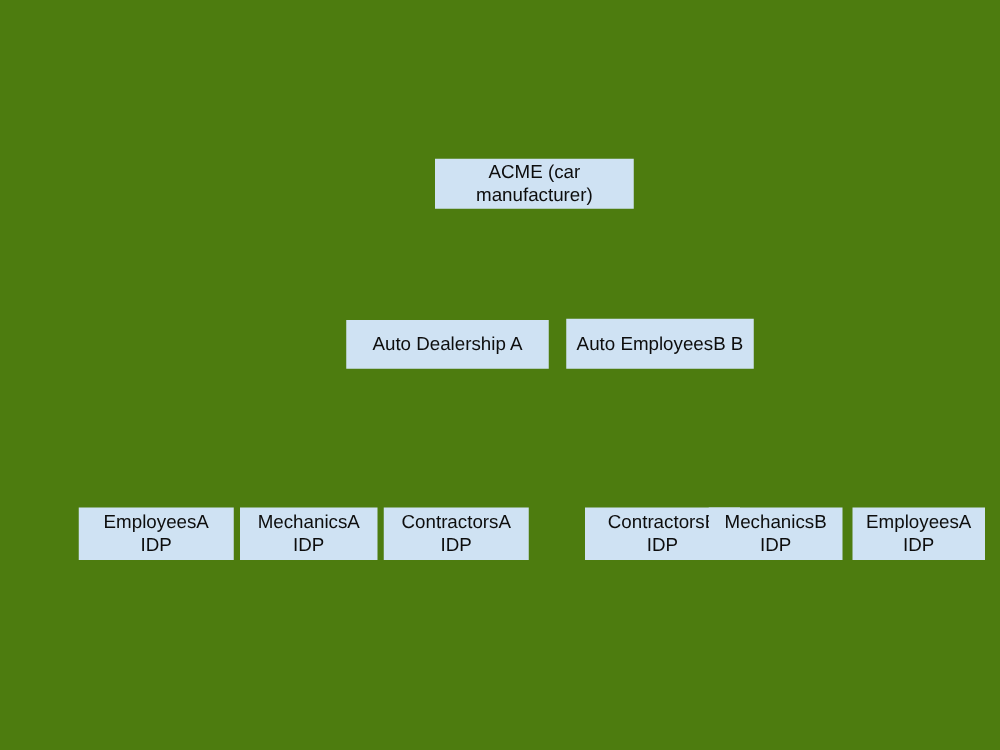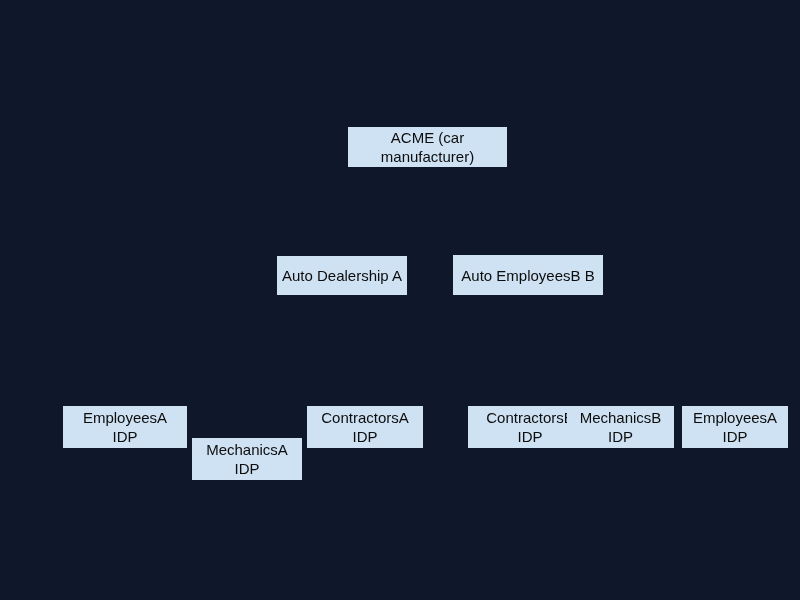--- a/index.html
+++ b/index.html
@@ -4,21 +4,21 @@
 <style>
   html, body {
     margin: 0;
     padding: 0;
     background: #000000;
   }
   .canvas {
     position: relative;
     width: 800px;
     height: 600px;
-    background: #0f172a;
+    background: #4d7c0f;
     overflow: hidden;
     font-family: "Liberation Sans", sans-serif;
   }
   .node {
     position: absolute;
     background: #cfe2f3;
     display: flex;
     align-items: center;
     justify-content: center;
     box-sizing: border-box;
@@ -34,34 +34,34 @@
 </head>
 <body>
 
 <div class="canvas">
 
   <div class="node" style="left:348px; top:127px; width:159px; height:40px;">
     <span class="label">ACME (car
 manufacturer)</span>
   </div>
 
-  <div class="node" style="left:277px; top:256px; width:130px; height:39px;">
+  <div class="node" style="left:277px; top:256px; width:162px; height:39px;">
     <span class="label">Auto Dealership A</span>
   </div>
 
   <div class="node" style="left:453px; top:255px; width:150px; height:40px;">
     <span class="label">Auto EmployeesB B</span>
   </div>
 
   <div class="node" style="left:63px; top:406px; width:124px; height:42px;justify-content:center;">
     <span class="label">EmployeesA
 IDP</span>
   </div>
 
-  <div class="node" style="left:192px; top:406px; width:110px; height:42px;margin-top:32px;">
+  <div class="node" style="left:192px; top:406px; width:110px; height:42px;">
     <span class="label">MechanicsA
 IDP</span>
   </div>
 
   <div class="node" style="left:307px; top:406px; width:116px; height:42px;justify-content:center;">
     <span class="label">ContractorsA
 IDP</span>
   </div>
 
   <div class="node" style="left:436px; top:406px; width:124px; height:42px;margin-left:32px;">

